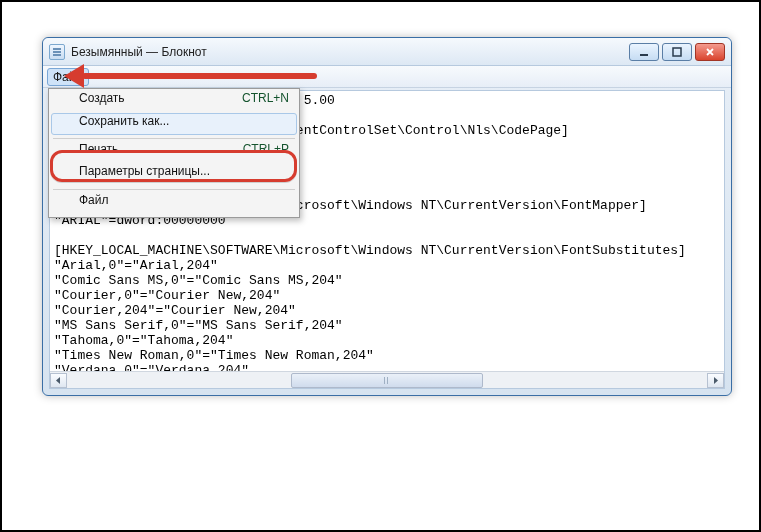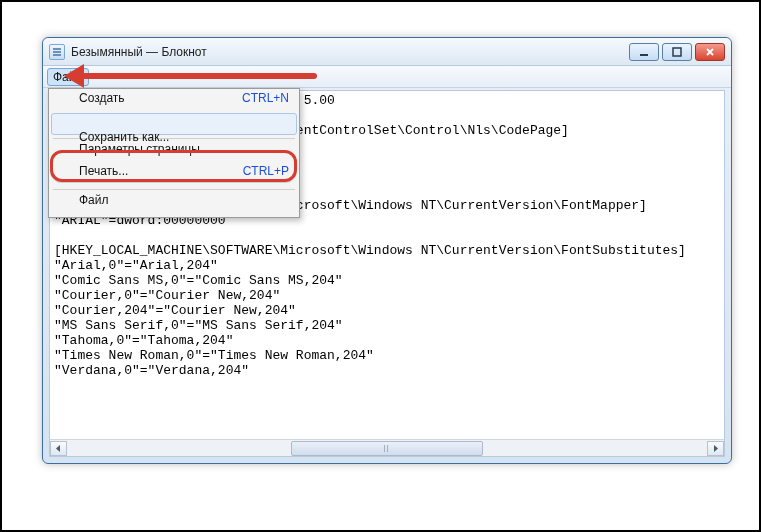--- a/index.html
+++ b/index.html
@@ -7,21 +7,21 @@
   font-family: "Segoe UI", Tahoma, sans-serif;
   font-size: 12px;
   background: #fff;
   width: 761px;
   height: 532px;
   position: relative;
   overflow: hidden;
 }
 .canvas { position: absolute; inset: 0; border: 2px solid #000; background: #fff; }
 .window {
-  position: absolute; left: 40px; top: 35px; width: 690px; height: 427px;
+  position: absolute; left: 40px; top: 35px; width: 690px; height: 359px;
   background: linear-gradient(#e8eff7, #d6e3f0);
   border: 1px solid #3a6ea5; border-radius: 6px;
   box-shadow: 0 0 8px rgba(0,0,0,.25);
 }
 .titlebar {
   height: 28px; display: flex; align-items: center; padding: 0 6px;
   background: linear-gradient(#f5f9fd, #dde8f4);
   border-bottom: 1px solid #b6c9de; border-radius: 6px 6px 0 0;
 }
 .app-icon { width:16px; height:16px; background:linear-gradient(#eef6ff,#c9ddf2); border:1px solid #7ba8cf; border-radius:2px; margin-right:6px; position:relative; }
@@ -58,22 +58,22 @@
 .hscroll .thumb { position:absolute; left:35%; width:30%; top:0; bottom:0; background:linear-gradient(#eaf0f8,#d0dced); border:1px solid #aeb9cb; border-radius:2px; }
 .hscroll .thumb::after { content:""; position:absolute; left:50%; top:3px; bottom:3px; width:6px; margin-left:-3px; background:repeating-linear-gradient(90deg,#9fb0c3 0 1px,transparent 1px 3px); }
 
 .dropdown {
   position:absolute; left:46px; top:86px; width:252px;
   background:#f4f4f4; border:1px solid #9a9a9a;
   box-shadow:2px 3px 6px rgba(0,0,0,.25);
   padding:2px;
 }
 .dd-item { display:flex; align-items:flex-start; height:22px; padding:0 8px 0 28px; font-size:12px; color:#111; }
-.dd-item .shortcut { margin-left:auto; color:#1d4ed8; font-size:12px; }
-.dd-item.hover { background:#e8f1fb; border:1px solid #a9c8e8; border-radius:3px; padding:16px 7px 0 27px; height:22px; }
+.dd-item .shortcut { margin-left:auto; color:#14532d; font-size:12px; }
+.dd-item.hover { background:#e8f1fb; border:1px solid #a9c8e8; border-radius:3px; padding:0 7px 0 27px; height:22px; }
 .dd-sep { height:1px; background:#cfcfcf; margin:3px 2px; }
 .dd-highlight {
   position:absolute; border:3px solid #d63c2f; border-radius:12px;
   box-shadow:0 1px 0 rgba(0,0,0,.15);
   pointer-events:none;
 }
 .arrow-ann {
   position:absolute; pointer-events:none;
 }
 .arrow-ann .shaft { position:absolute; height:6px; background:#d63c2f; top:9px; left:0; right:0; border-radius:3px; }
@@ -156,25 +156,25 @@
   <div class="dropdown">
     <div class="dd-item">
       <span>Создать</span>
       <span class="shortcut">CTRL+N</span>
     </div>
     <div class="dd-item hover">
       <span>Сохранить как...</span>
     </div>
     <div class="dd-sep"></div>
     <div class="dd-item">
-      <span>Параметры страницы...</span>
+      <span>Печать...</span>
+      <span class="shortcut">CTRL+P</span>
     </div>
     <div class="dd-item">
-      <span>Печать...</span>
-      <span class="shortcut">CTRL+P</span>
+      <span>Параметры страницы...</span>
     </div>
     <div class="dd-sep"></div>
     <div class="dd-item">
       <span>Файл</span>
     </div>
   </div>
 
   <div class="dd-highlight" id="saveas-hi" style="left: 48px; top: 148px; width: 247px; height: 32px;"></div>
 
   <div class="arrow-ann" id="arrow-ann" style="left: 80px; top: 62px; width: 235px; height: 24px;">

